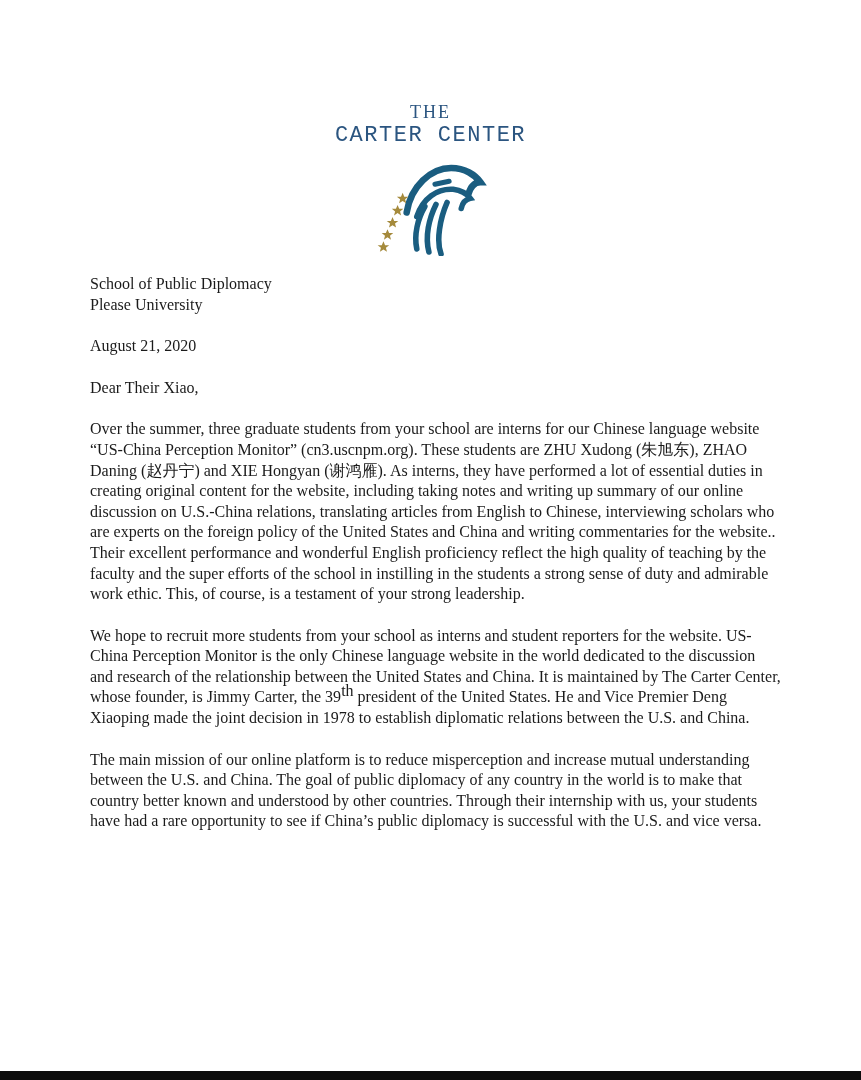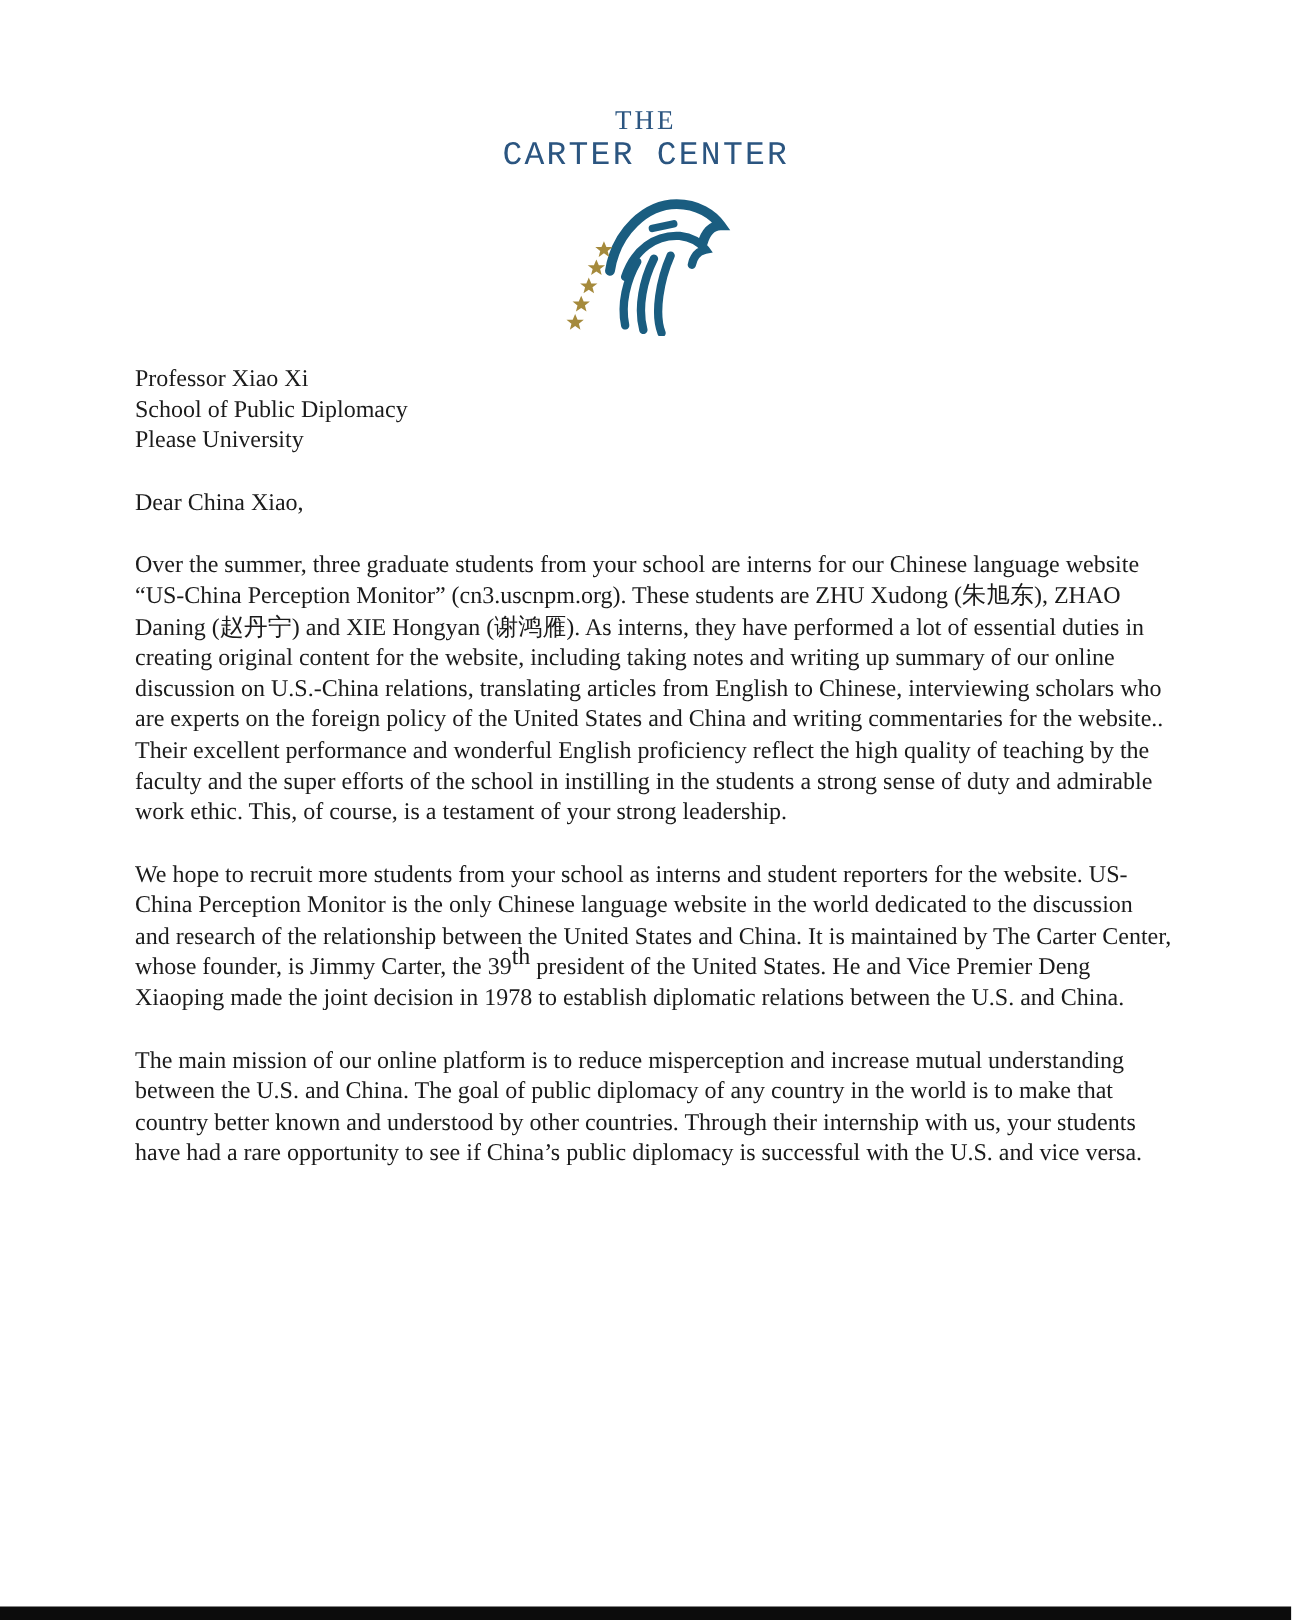--- a/index.html
+++ b/index.html
@@ -21,20 +21,21 @@
     color:var(--text-color);
   }
   
   .letterhead{
     padding-top:70px;
     text-align:center;
   }
   .wordmark{
     color:var(--brand-navy);
     line-height:1.15;
+    margin-top:32px;
   }
   .wm-line1{
     font-size:18px;
     letter-spacing:2px;
   }
   .wm-line2{
     font-size:22px;
     letter-spacing:1.5px;
     font-family:Liberation Mono, monospace;
   }
@@ -112,27 +113,27 @@
           <path class="star" transform="translate(15,74) scale(0.92)" d="M0,-6 L1.76,-1.85 6.21,-1.85 2.67,0.93 3.8,5.26 0,2.7 -3.8,5.26 -2.67,0.93 -6.21,-1.85 -1.76,-1.85 Z"></path>
           <path class="star" transform="translate(11,86) scale(0.92)" d="M0,-6 L1.76,-1.85 6.21,-1.85 2.67,0.93 3.8,5.26 0,2.7 -3.8,5.26 -2.67,0.93 -6.21,-1.85 -1.76,-1.85 Z"></path>
         </g>
       </svg>
     </div>
   </header>
 
   <main class="letter-body">
 
     <div class="recipient">
-      <div>Professor Xiao Xi</div>
       <div>School of Public Diplomacy</div>
       <div>Please University</div>
     </div>
 
+    <p class="date">August 21, 2020</p>
 
-    <p class="salutation">Dear China Xiao,</p>
+    <p class="salutation">Dear Their Xiao,</p>
 
 
     <p>Over the summer, three graduate students from your school are interns for our Chinese language website “US-China Perception Monitor” (cn3.uscnpm.org). These students are ZHU Xudong (朱旭东), ZHAO Daning (赵丹宁) and XIE Hongyan (谢鸿雁). As interns, they have performed a lot of essential duties in creating original content for the website, including taking notes and writing up summary of our online discussion on U.S.-China relations, translating articles from English to Chinese, interviewing scholars who are experts on the foreign policy of the United States and China and writing commentaries for the website.. Their excellent performance and wonderful English proficiency reflect the high quality of teaching by the faculty and the super efforts of the school in instilling in the students a strong sense of duty and admirable work ethic. This, of course, is a testament of your strong leadership.</p>
 
     <p>
       <span>We hope to recruit more students from your school as interns and student reporters for the website. US-China Perception Monitor is the only Chinese language website in the world dedicated to the discussion and research of the relationship between the United States and China. It is maintained by The Carter Center, whose founder, is Jimmy Carter, the 39</span><sup>th</sup><span> president of the United States. He and Vice Premier Deng Xiaoping made the joint decision in 1978 to establish diplomatic relations between the U.S. and China.</span>
     </p>
 
     <p>The main mission of our online platform is to reduce misperception and increase mutual understanding between the U.S. and China. The goal of public diplomacy of any country in the world is to make that country better known and understood by other countries. Through their internship with us, your students have had a rare opportunity to see if China’s public diplomacy is successful with the U.S. and vice versa.</p>
 

